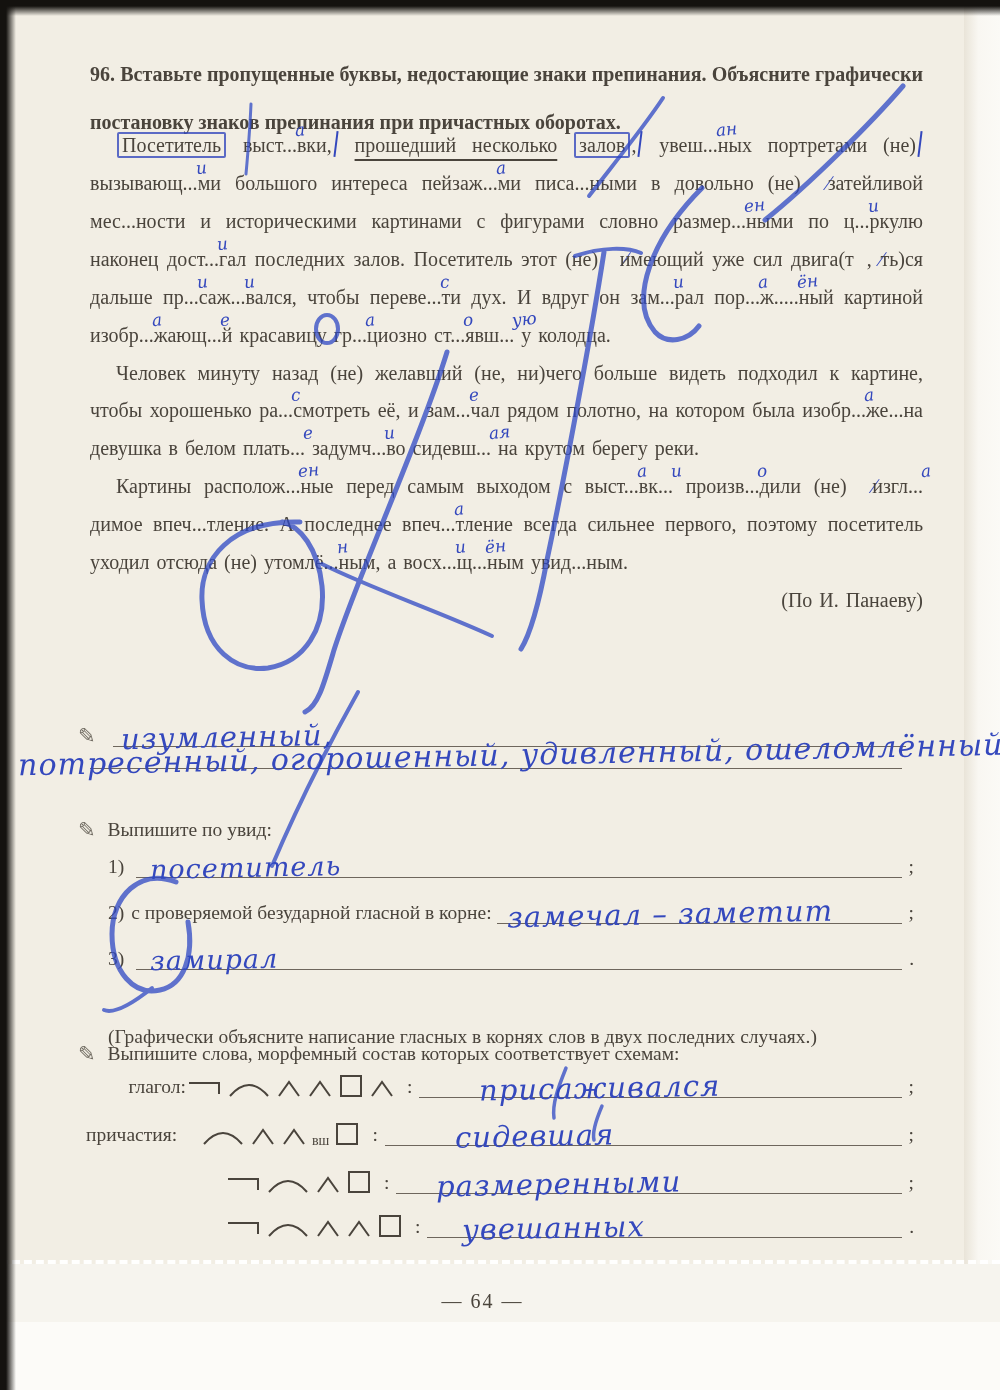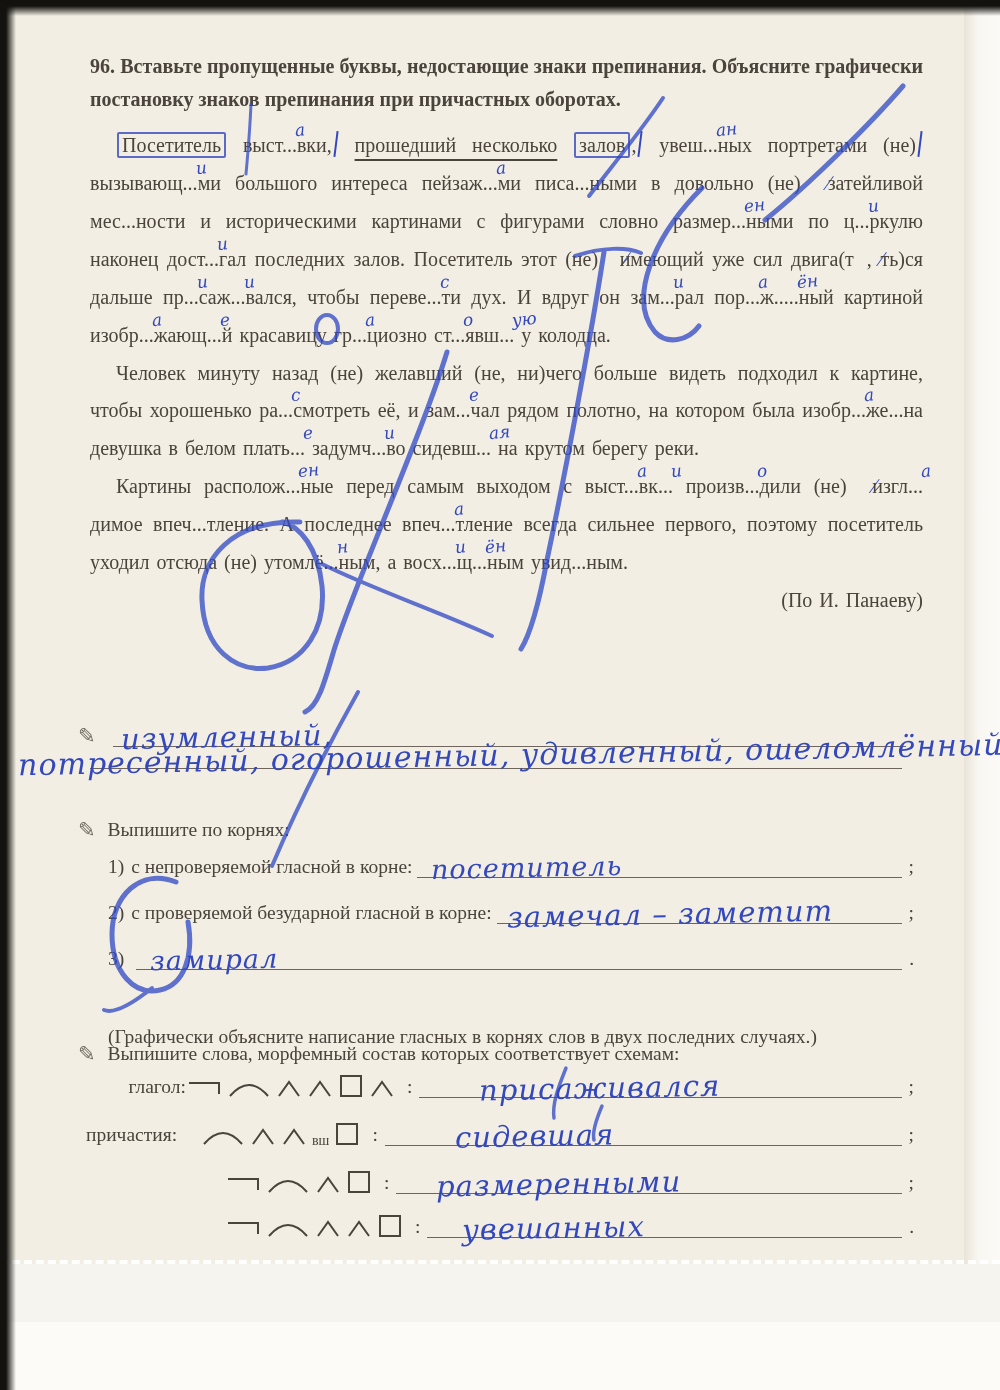--- a/index.html
+++ b/index.html
@@ -10,21 +10,21 @@
             background:linear-gradient(#14120f 0 6px,rgba(20,18,15,0));z-index:6;}
   .edge-left{position:absolute;top:0;left:0;bottom:0;width:16px;
             background:linear-gradient(90deg,#14120f 0 6px,rgba(20,18,15,0));z-index:6;}
   .edge-right{position:absolute;top:0;right:0;bottom:0;width:36px;
             background:linear-gradient(90deg,#e9e4d8,#f9f7f2 40%,#fbfaf6);z-index:1;}
   .lower-band{position:absolute;left:0;right:0;top:1264px;bottom:0;background:#f6f4ee;z-index:1;}
   .perforation{position:absolute;left:0;right:0;top:1260px;border-top:4px dashed rgba(255,255,255,.95);z-index:2;}
   .bottom-white{position:absolute;left:0;right:0;top:1322px;bottom:0;background:#fcfbf8;z-index:2;}
 
   .ex-header{position:absolute;top:50px;left:90px;width:833px;z-index:3;
-             font-weight:bold;font-size:20px;line-height:33px;text-align:justify;}
+             font-weight:bold;font-size:20px;line-height:48px;text-align:justify;}
   .body-text{position:absolute;top:127px;left:90px;width:833px;z-index:3;
              font-size:20px;line-height:37px;text-align:justify;word-spacing:2px;}
   .body-text p{margin:0;text-indent:26px;}
   .attribution{text-align:right;text-indent:0;margin-top:3px;}
 
   
   .hw-note{display:inline-block;width:0;overflow:visible;white-space:nowrap;
            font-family:"DejaVu Serif",serif;font-style:italic;font-size:17px;color:#3448bd;
            transform:translate(-28px,-13px) rotate(-6deg);}
   .ins-bar{display:inline-block;width:7px;height:24px;position:relative;vertical-align:-5px;}
@@ -83,25 +83,24 @@
     </span>
   </div>
   <div class="row" style="top:762px;left:85px;width:822px;">
     <span class="blank">
       <span class="hw answer-edge">потресенный, огорошенный, удивленный, ошеломлённый</span>
     </span>
   </div>
 
   <div class="row" style="top:816px;left:78px;">
     <span class="pencil">✎</span>
-    <span class="tlabel">Выпишите по корнях:</span>
+    <span class="tlabel">Выпишите по увид:</span>
   </div>
   <div class="row" style="top:856px;left:108px;width:806px;">
     <span class="num">1)</span>
-    <span class="tlabel">с непроверяемой гласной в корне:</span>
     <span class="blank">
       <span class="hw answer">посетитель</span>
     </span>
     <span class="punct">;</span>
   </div>
   <div class="row" style="top:902px;left:108px;width:806px;">
     <span class="num">2)</span>
     <span class="tlabel">с проверяемой безударной гласной в корне:</span>
     <span class="blank">
       <span class="hw answer-big hw" style="left:10px;bottom:-8px;position:absolute;">замечал – заметит</span>
@@ -217,20 +216,21 @@
           <rect x="3" y="4" width="20" height="20" fill="none" stroke="#4a443c" stroke-width="2"></rect>
         </svg>
     </span>
     <span class="mcolon">:</span>
     <span class="blank">
       <span class="hw answer-big" style="left:35px;">увешанных</span>
     </span>
     <span class="punct">.</span>
   </div>
 
+  <div class="page-num">— 64 —</div>
 
   <svg class="scribble" viewBox="0 0 1000 1390">
     <g fill="none" stroke="#2e48c4" stroke-linecap="round" opacity="0.75">
       <path stroke-width="5" d="M903 86 C872 122 812 182 765 220"></path>
       <path stroke-width="4" d="M663 98 C641 131 612 166 589 196"></path>
       <path stroke-width="5" d="M702 188 C652 238 628 300 655 332 C667 345 688 341 699 326"></path>
       <path stroke-width="4" d="M575 256 C602 247 627 247 641 253"></path>
       <path stroke-width="5" d="M604 252 C592 330 566 470 547 560 C539 603 531 633 521 649"></path>
       <ellipse stroke-width="4" cx="327" cy="329" rx="11" ry="14"></ellipse>
       <path stroke-width="5" d="M447 352 C420 440 356 580 334 650 C324 684 318 706 305 712"></path>

